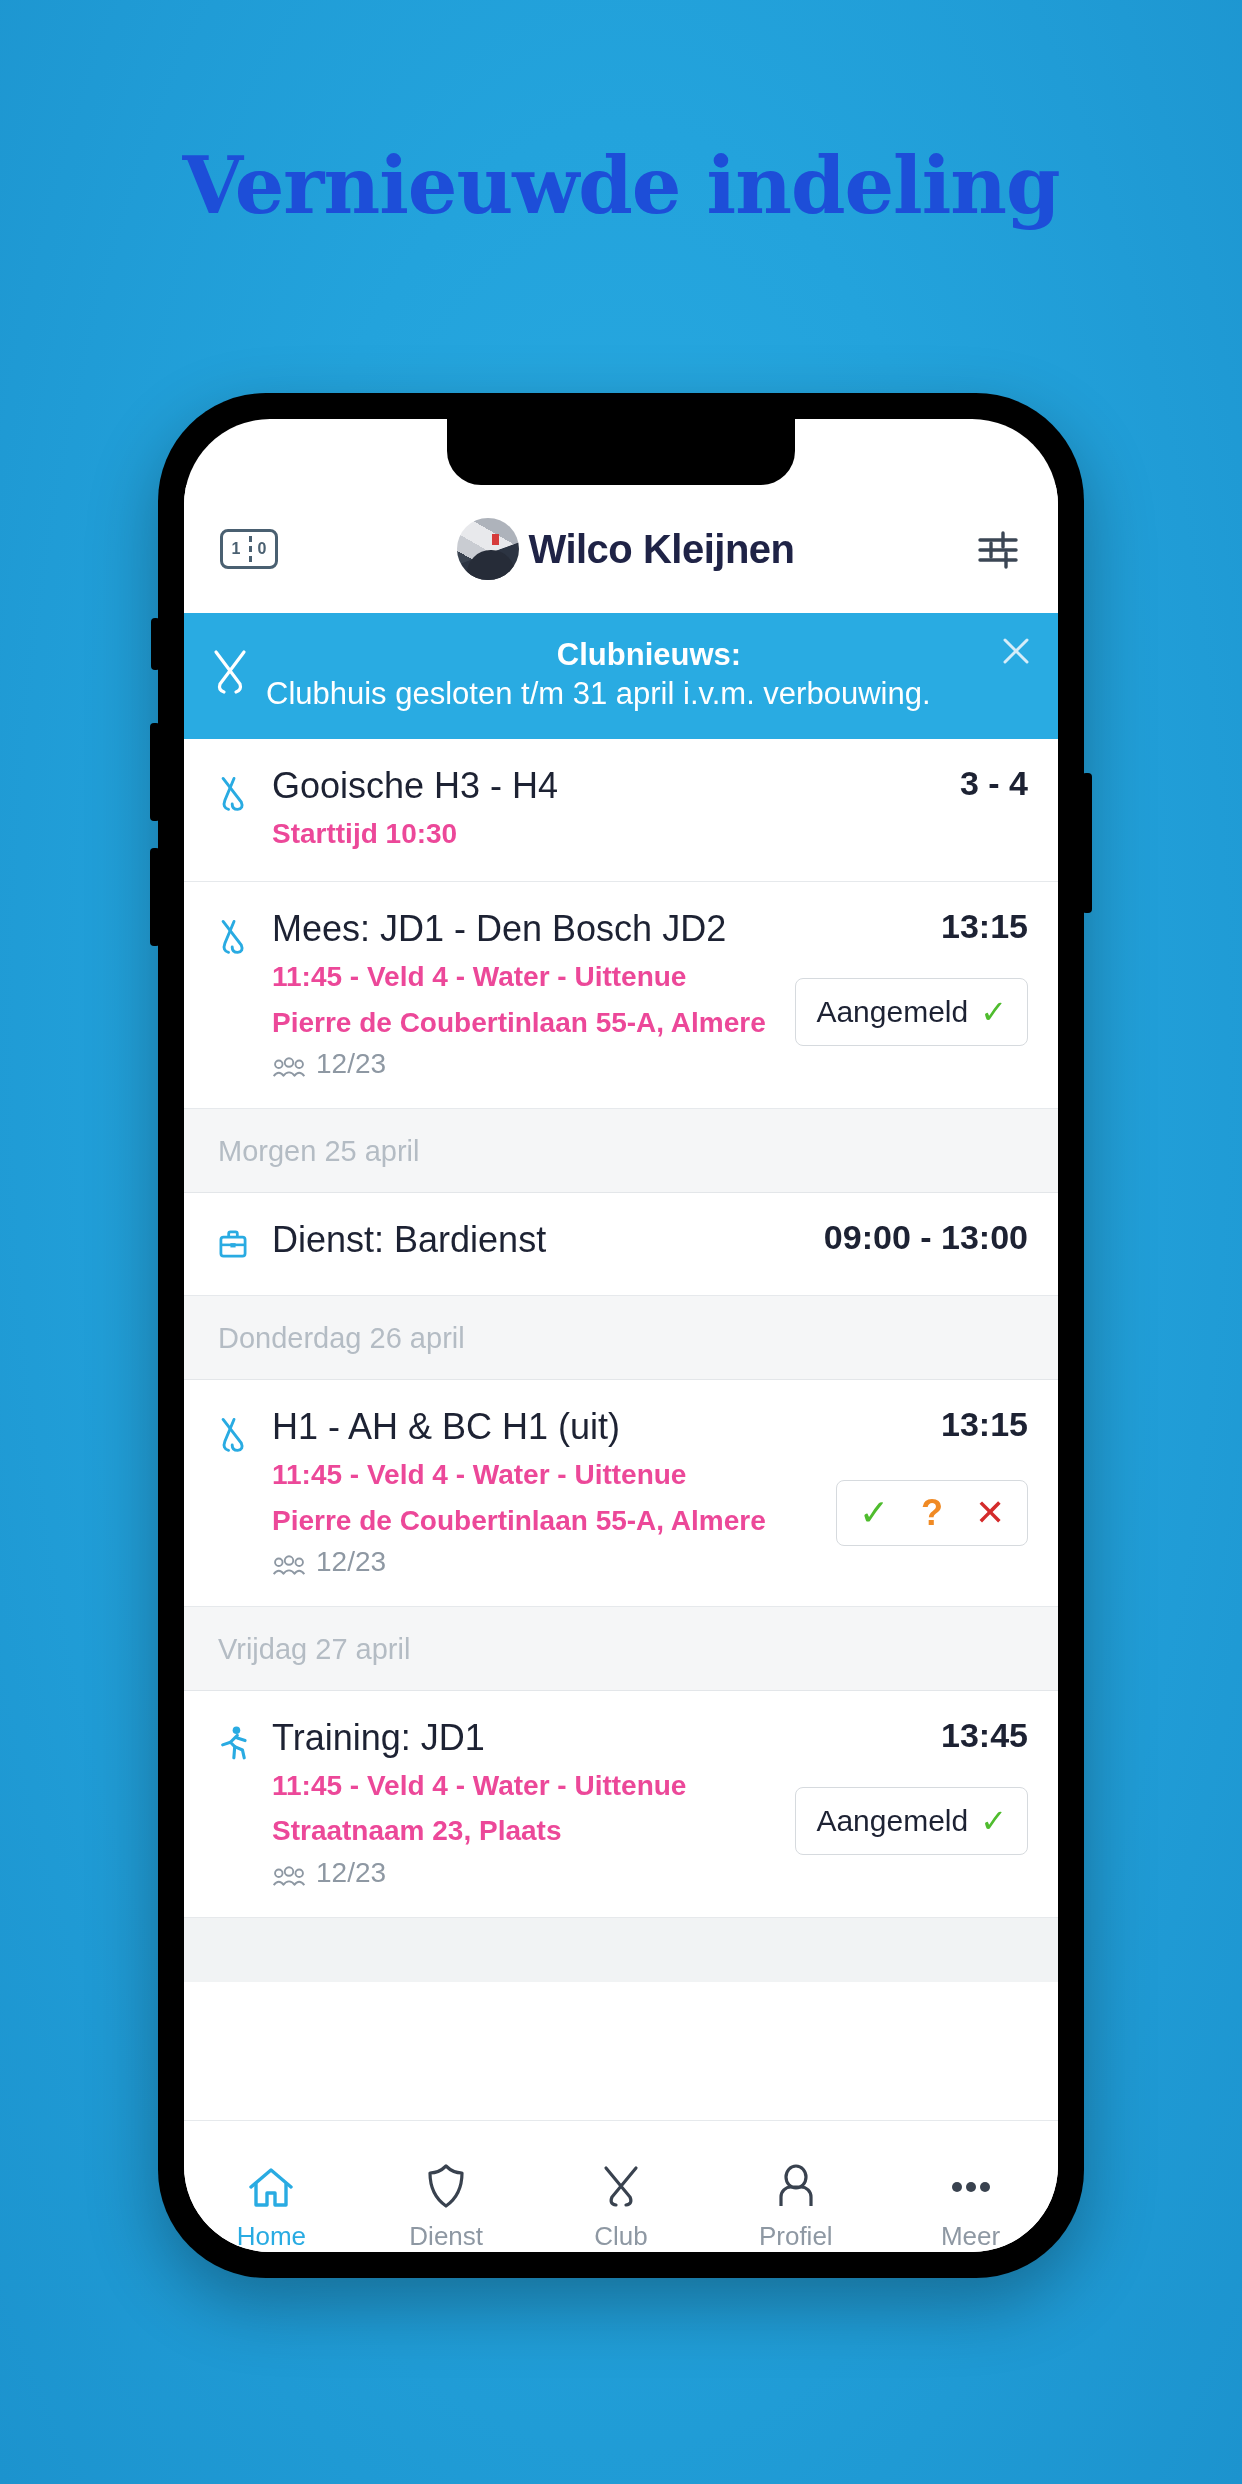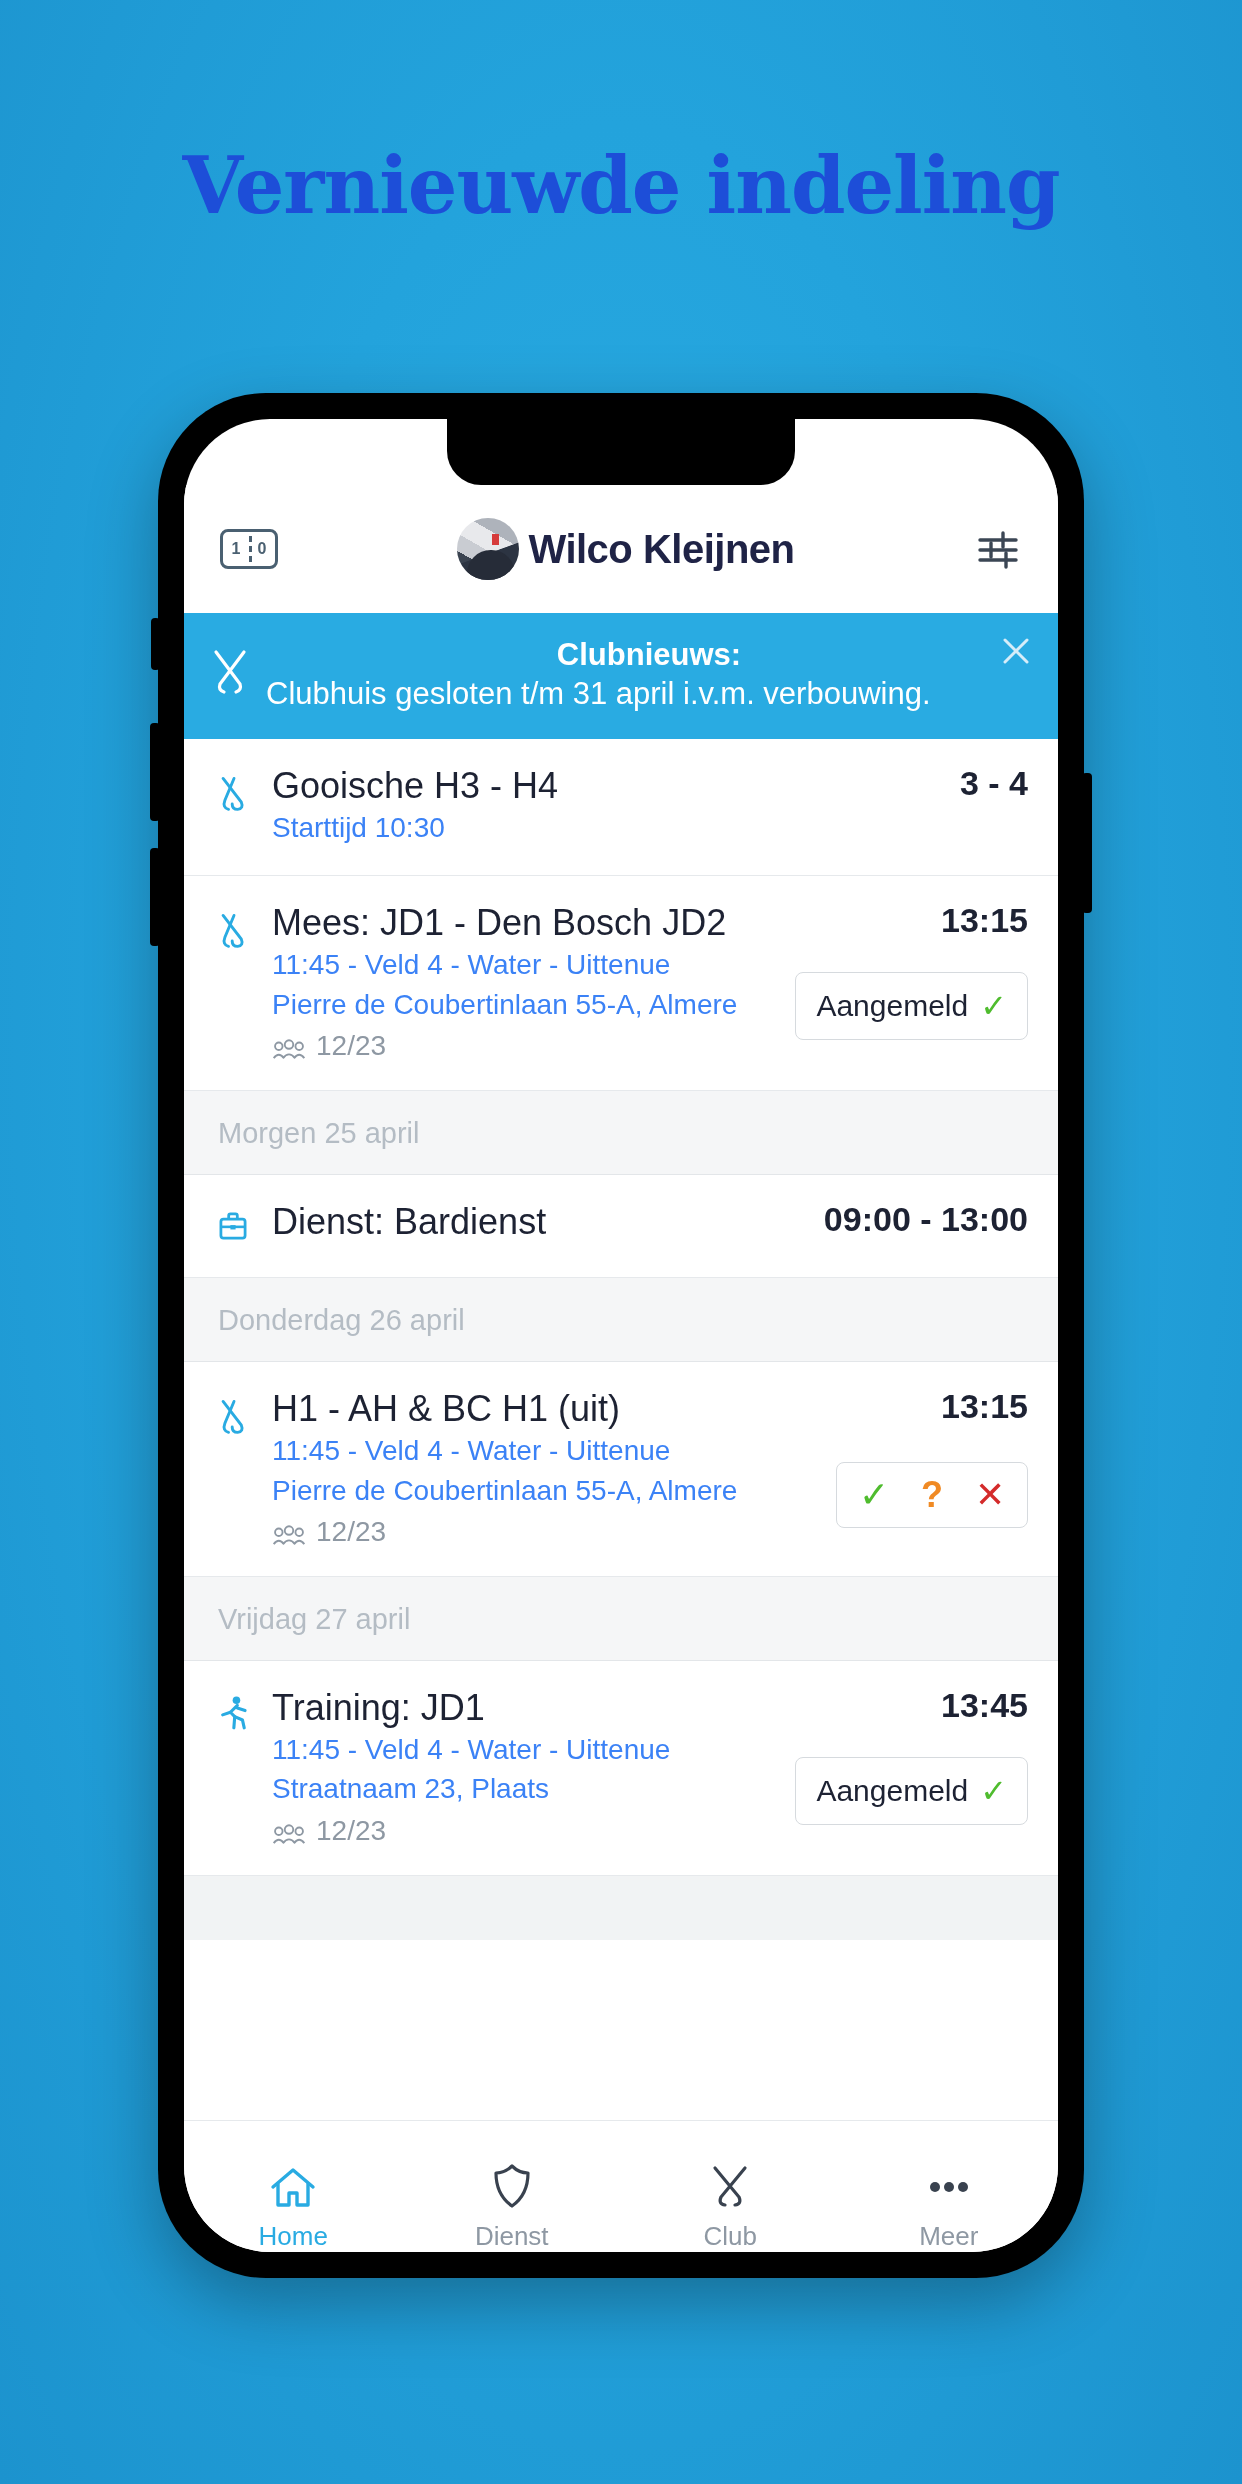--- a/index.html
+++ b/index.html
@@ -174,23 +174,25 @@
   }
   .event-main { flex: 1; min-width: 0; padding-left: 6px; }
   .event-title {
     font-size: 36px;
     color: #1d2233;
     line-height: 1.18;
     white-space: nowrap;
   }
   .event-sub {
     font-size: 28px;
-    color: #3b82f6;
+    color: #ec4899;
     line-height: 1.42;
+    margin-top: 6px;
     white-space: nowrap;
+    font-weight: bold;
   }
   .event-attend {
     font-size: 28px; color: #8e98a3;
     display: flex; align-items: flex-end; gap: 10px;
     margin-top: 6px;
   }
   .event-right {
     flex: 0 0 auto;
     display: flex;
     flex-direction: column;
@@ -452,20 +454,27 @@
           <span class="nav-label">Dienst</span>
         </div>
         <div class="nav-item">
           <span><svg viewBox="0 0 46 46" width="46" height="46">
               <path d="M8 5 L32 34 Q35 41 28 42" fill="none" stroke="#39424f" stroke-width="3.2" stroke-linecap="round"></path>
               <path d="M38 5 L14 34 Q11 41 18 42" fill="none" stroke="#39424f" stroke-width="3.2" stroke-linecap="round"></path>
             </svg></span>
           <span class="nav-label">Club</span>
         </div>
         <div class="nav-item">
+          <span><svg viewBox="0 0 44 46" width="44" height="46">
+              <ellipse cx="22" cy="14" rx="10" ry="11" fill="none" stroke="#39424f" stroke-width="3.2"></ellipse>
+              <path d="M7 43 V34 a10 10 0 0 1 10 -10 h10 a10 10 0 0 1 10 10 v9" fill="none" stroke="#39424f" stroke-width="3.2" stroke-linejoin="round"></path>
+            </svg></span>
+          <span class="nav-label">Profiel</span>
+        </div>
+        <div class="nav-item">
           <span><svg viewBox="0 0 48 44" width="48" height="44">
               <circle cx="10" cy="22" r="5" fill="#39424f"></circle>
               <circle cx="24" cy="22" r="5" fill="#39424f"></circle>
               <circle cx="38" cy="22" r="5" fill="#39424f"></circle>
             </svg></span>
           <span class="nav-label">Meer</span>
         </div>
       </div>
   </div>
 </div>

